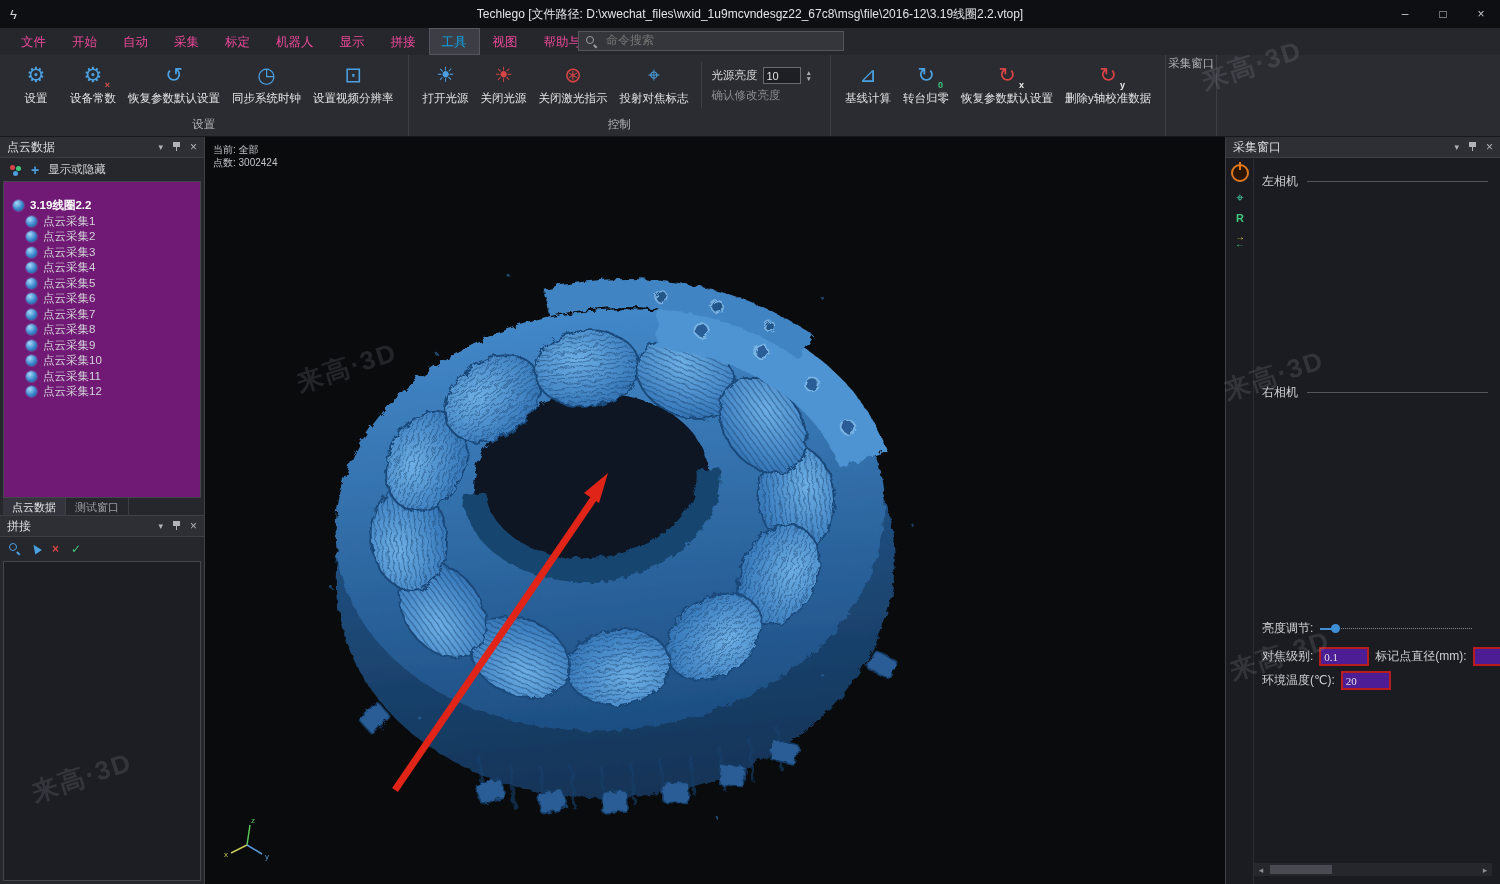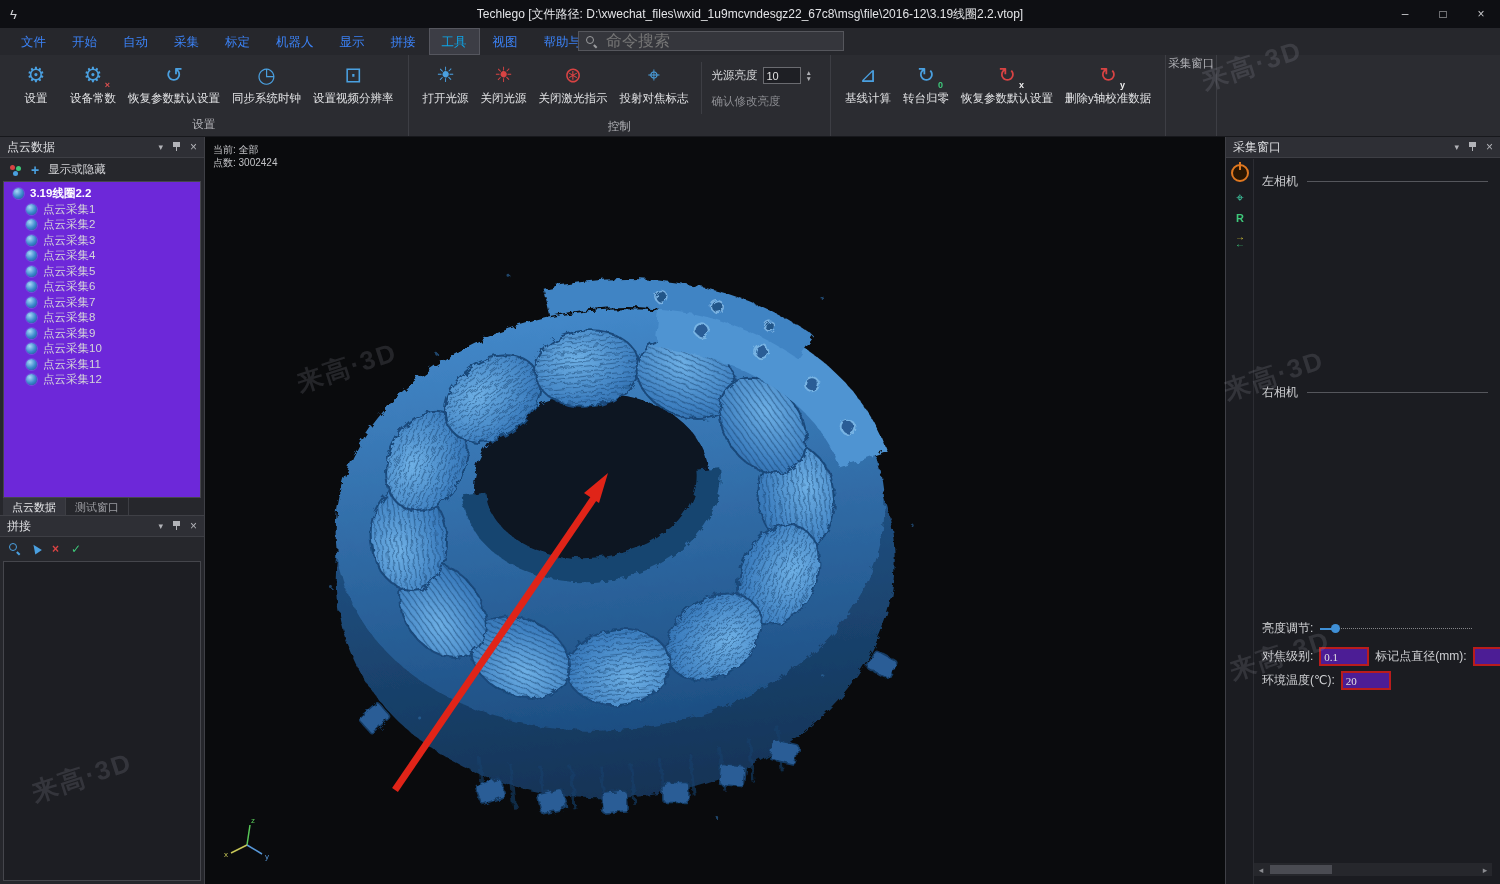--- a/index.html
+++ b/index.html
@@ -9,59 +9,59 @@
     font-family:"Liberation Sans","DejaVu Sans",sans-serif;font-size:12px;
   }
   
   .titlebar{position:absolute;left:0;top:0;width:100%;height:28px;background:#0e0f13;display:flex;align-items:center}
   .tb-logo{margin-left:10px;font-size:13px;color:#cfd0d4;z-index:2}
   .tb-title{position:absolute;left:0;right:0;text-align:center;font-size:12px;color:#e3e4e7;pointer-events:none}
   .win-btns{margin-left:auto;display:flex;z-index:2}
   .win-btn{width:38px;height:28px;display:flex;align-items:center;justify-content:center;font-size:12px;color:#c8c9cc;cursor:default}
   
   .menubar{position:absolute;left:0;top:28px;width:100%;height:27px;background:#26272c;display:flex;align-items:stretch;padding-left:8px;box-sizing:border-box}
-  .mtab{padding:6px 13px 5px;font-size:12.5px;color:#3b82f6;cursor:default;white-space:nowrap}
+  .mtab{padding:6px 13px 5px;font-size:12.5px;color:#ec4899;cursor:default;white-space:nowrap}
   .mtab.active{background:#3c3d45;color:#0ea5e9;box-shadow:inset 0 0 0 1px #55565e}
   .searchbox{position:absolute;left:578px;top:31px;width:266px;height:20px;background:#35363c;border:1px solid #55565c;display:flex;align-items:center;padding:0 7px;gap:7px;box-sizing:border-box}
-  .searchbox input{background:transparent;border:none;outline:none;color:#b6b7ba;font-size:16px;width:100%;font-family:Liberation Sans, sans-serif}
+  .searchbox input{background:transparent;border:none;outline:none;color:#b6b7ba;font-size:12px;width:100%;font-family:Liberation Mono, monospace}
   .mag{width:11px;height:11px;position:relative;flex:0 0 auto}
   .mag::before{content:"";position:absolute;left:0;top:0;width:6px;height:6px;border:1.5px solid #9a9b9e;border-radius:50%}
   .mag::after{content:"";position:absolute;left:8px;top:8px;width:4px;height:1.5px;background:#9a9b9e;transform:rotate(45deg);transform-origin:left center}
   
   .ribbon{position:absolute;left:0;top:55px;width:100%;height:82px;background:#2b2c31;border-bottom:1px solid #17181c;display:flex;box-sizing:border-box}
   .rgroup{display:flex;flex-direction:column;border-right:1px solid #3d3e44;padding:0 2px}
   .rbtns{flex:1;display:flex;align-items:flex-start;padding:3px 6px 0}
   .rbtn{display:flex;flex-direction:column;align-items:center;gap:3px;padding:4px 6px;min-width:44px;cursor:default}
   .ric{width:26px;height:26px;font-size:21px;line-height:26px;text-align:center;position:relative}
   .rlabel{font-size:11.5px;color:#e2e3e5;white-space:nowrap}
   .rgroup-label{text-align:center;font-size:11.5px;color:#b2b3b8;padding:1px 0 4px}
   .ic-blue{color:#4aa0e0}.ic-red{color:#d84343}
   .badge{position:absolute;right:-4px;bottom:-2px;font-size:9px;font-weight:bold;line-height:9px}
   .badge-red{color:#e05050}.badge-green{color:#3ec87a}.badge-white{color:#f0f0f0}
-  .brightness-col{border-left:1px solid #3d3e44;margin:4px 0 4px 6px;padding:5px 10px;display:flex;flex-direction:column;gap:10px;font-size:11.5px;color:#d8d9db}
+  .brightness-col{border-left:1px solid #3d3e44;margin:4px 0 4px 6px;padding:5px 10px;display:flex;flex-direction:column;gap:4px;font-size:11.5px;color:#d8d9db}
   .spin-row{display:flex;align-items:center;gap:5px;white-space:nowrap}
   .spin-input{width:30px;height:15px;background:#1e1f24;border:1px solid #6a6b70;color:#e0e0e0;font-size:11px;padding:0 3px;font-family:inherit}
   .spin-arrows{display:flex;flex-direction:column;font-size:6.5px;line-height:6px;color:#b0b1b5}
   .confirm-label{color:#8c8d92;white-space:nowrap}
   .text-btn{font-size:11.5px;color:#e2e3e5;padding:8px 10px 0;white-space:nowrap;cursor:default}
   
   .panel-header{height:21px;background:#2e2f35;display:flex;align-items:center;padding:0 7px;font-size:12px;color:#dcdde0;border-bottom:1px solid #3d3e44;flex:0 0 auto;box-sizing:border-box}
   .ph-icons{margin-left:auto;display:flex;gap:9px;align-items:center;color:#b2b3b8;font-size:10px}
   .chev{font-size:9px}
   .pin-icon{position:relative;width:9px;height:10px;display:inline-block}
   .pin-icon::before{content:"";position:absolute;left:1px;top:0;width:7px;height:5px;background:#b2b3b8}
   .pin-icon::after{content:"";position:absolute;left:4px;top:5px;width:1px;height:4px;background:#b2b3b8}
   .close-x{font-size:12px;line-height:10px}
   
   .left-pc-panel{position:absolute;left:0;top:137px;width:205px;height:378px;background:#26272c;border-right:1px solid #3f4046;box-sizing:border-box;display:flex;flex-direction:column}
   .lp-toolbar{height:23px;display:flex;align-items:center;gap:9px;padding:0 9px;font-size:11.5px;color:#d2d3d6;flex:0 0 auto}
   .cluster-ic{width:13px;height:12px;position:relative}
   .cluster-ic::before{content:"";position:absolute;left:1px;top:1px;width:5px;height:5px;border-radius:50%;background:#d84343;box-shadow:6px 1px 0 #3ec87a,3px 6px 0 #4aa0e0}
   .plus-ic{color:#4aa0e0;font-weight:bold;font-size:14px;line-height:12px}
-  .tree-well{flex:1;margin:0 3px;background:#6d28d9;border:1px solid #45464c;overflow:hidden;padding:4px 0}
+  .tree-well{flex:1;margin:0 3px;background:#701a75;border:1px solid #45464c;overflow:hidden;padding:16px 0}
   .tree-row{display:flex;align-items:center;gap:6px;height:15.5px;padding-left:22px;font-size:11.5px;color:#d4d5d8;cursor:default;white-space:nowrap}
   .tree-row.tree-root{padding-left:9px;font-weight:bold;color:#ffffff}
   .sphere{width:11px;height:11px;border-radius:50%;background:radial-gradient(circle at 35% 30%,#a8d8f8,#3a86cc 55%,#1a548c);flex:0 0 auto;box-shadow:0 0 0 1px rgba(130,190,240,.25)}
   .lp-tabs{height:17px;display:flex;padding-left:3px;background:#26272c;flex:0 0 auto;align-items:stretch}
   .lp-tab{padding:2px 9px 0;font-size:11px;color:#9c9da2;border-right:1px solid #3d3e44;cursor:default}
   .lp-tab.active{background:#34353c;color:#e8e9eb}
   .left-st-panel{position:absolute;left:0;top:515px;width:205px;height:369px;background:#26272c;border-right:1px solid #3f4046;border-top:1px solid #3f4046;box-sizing:border-box;display:flex;flex-direction:column}
   .st-toolbar{height:23px;display:flex;align-items:center;gap:12px;padding:0 9px;flex:0 0 auto}
   .mag-blue::before{border-color:#4aa0e0}.mag-blue::after{background:#4aa0e0}
   .pointer-ic{width:0;height:0;border-left:4px solid transparent;border-right:4px solid transparent;border-bottom:9px solid #4aa0e0;transform:rotate(-35deg)}

